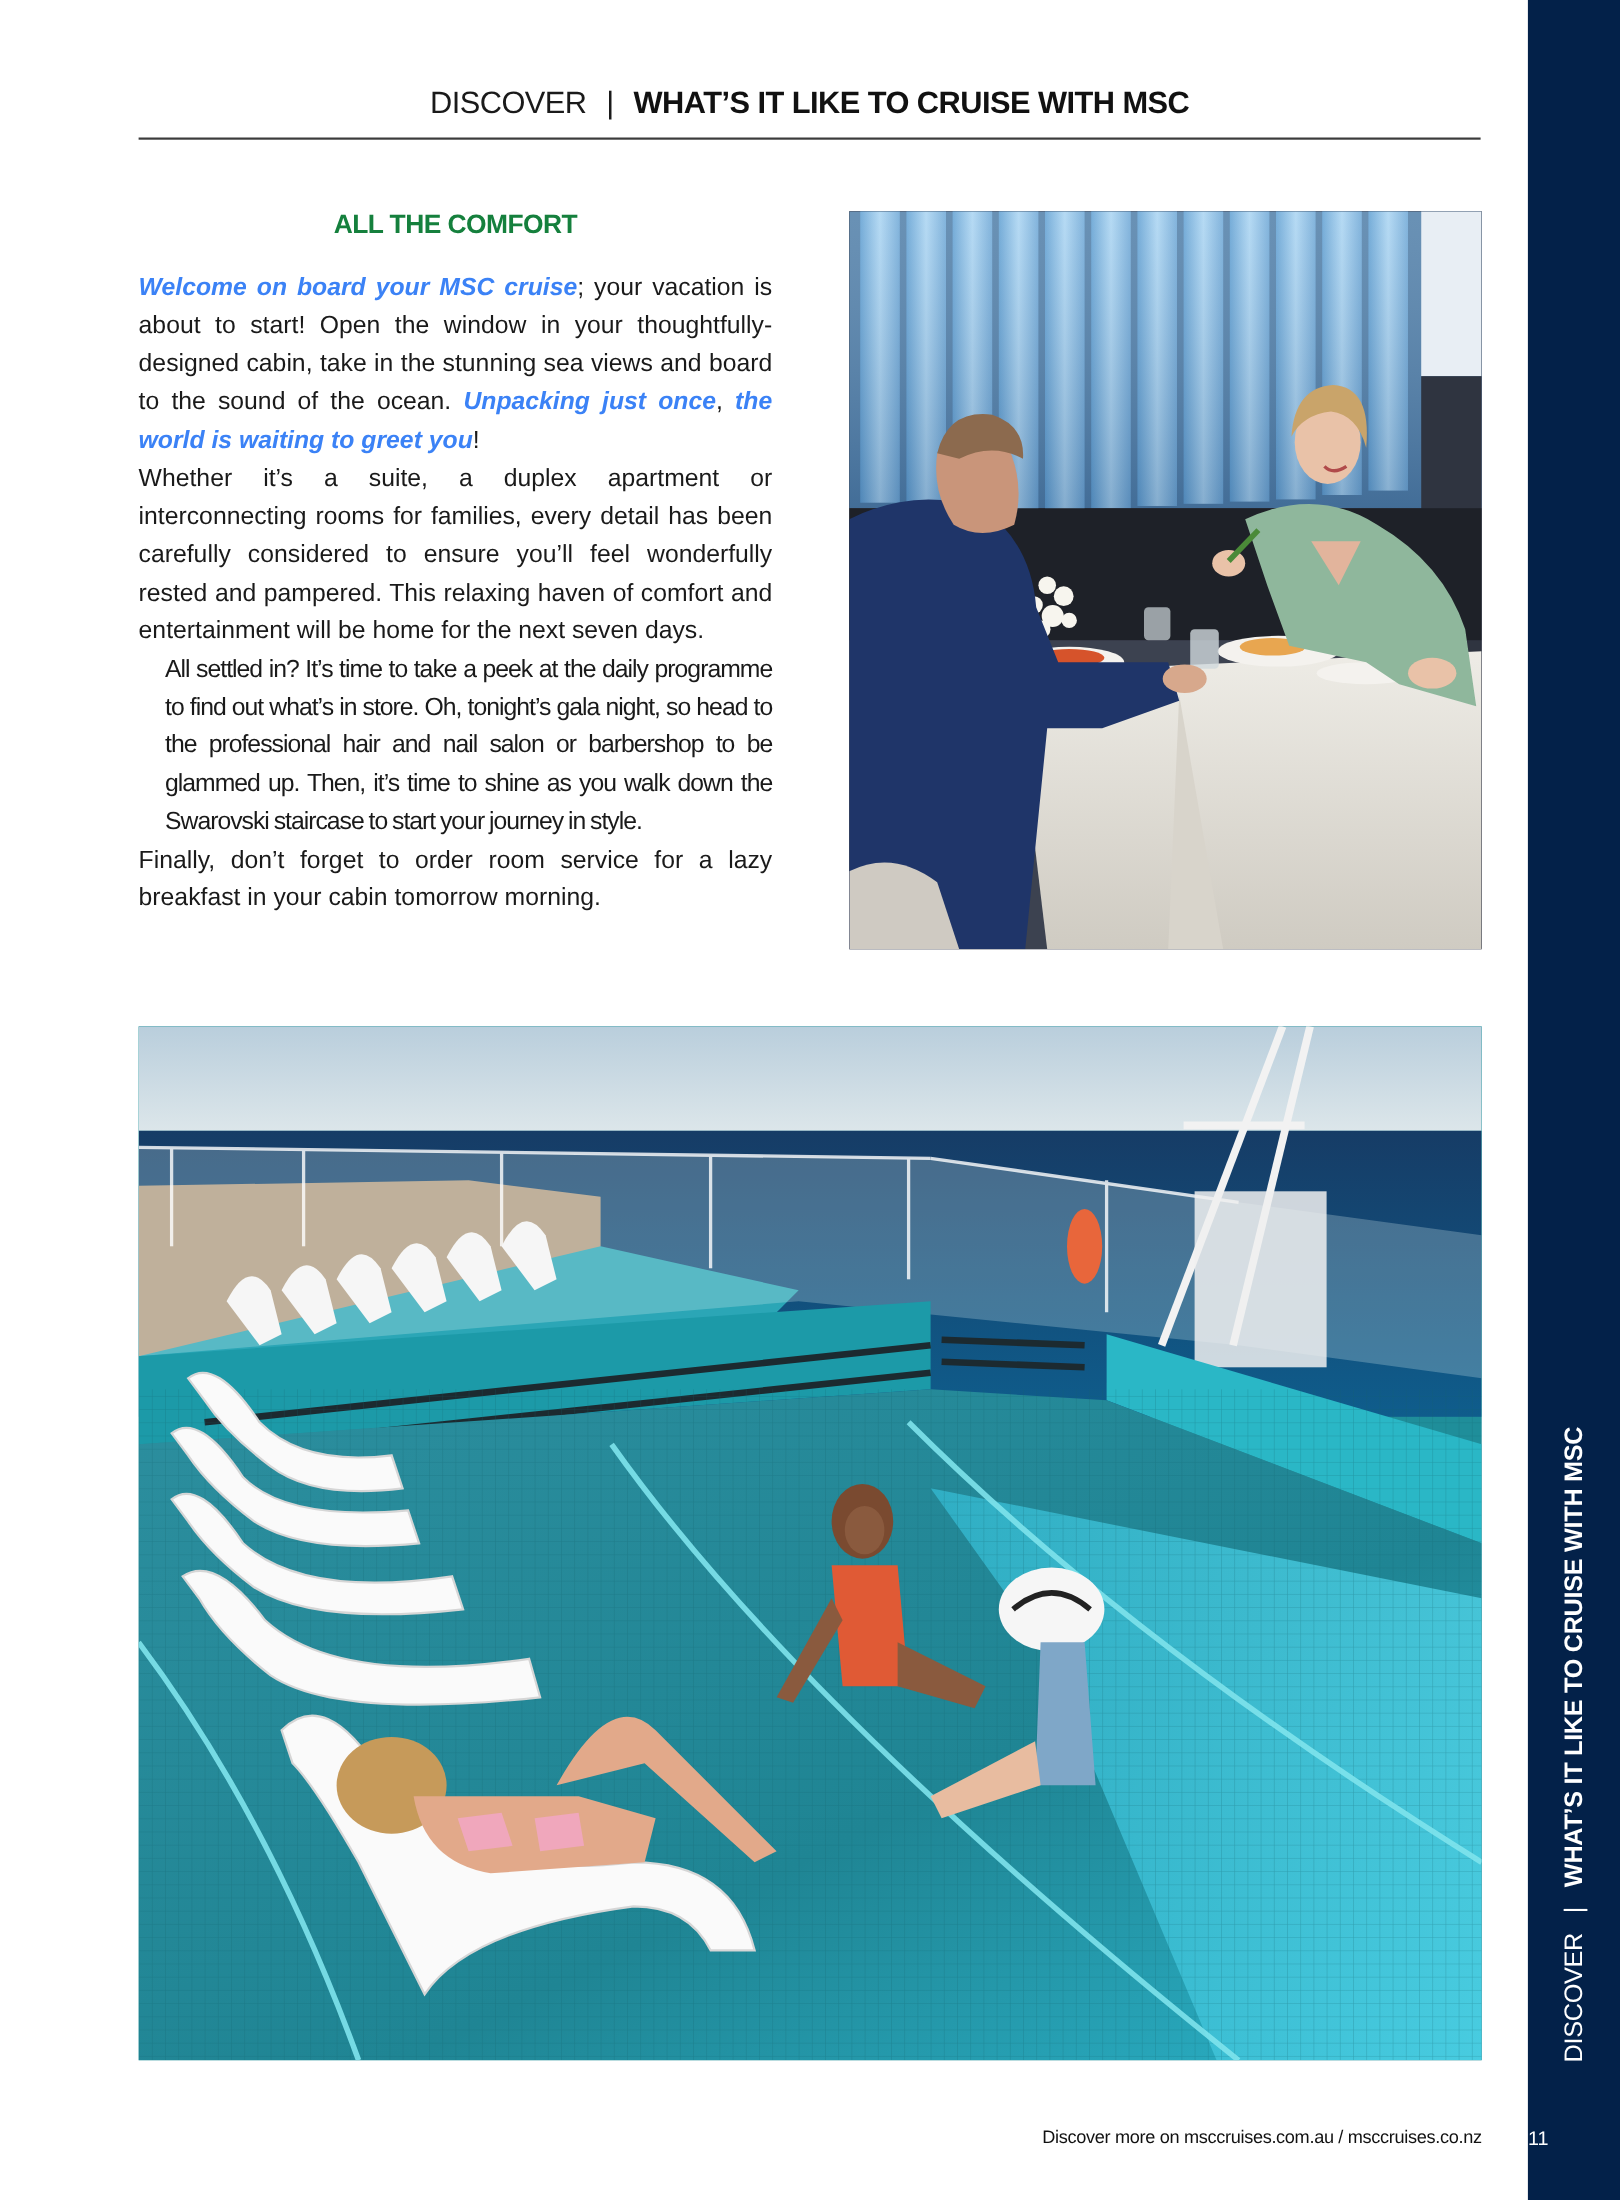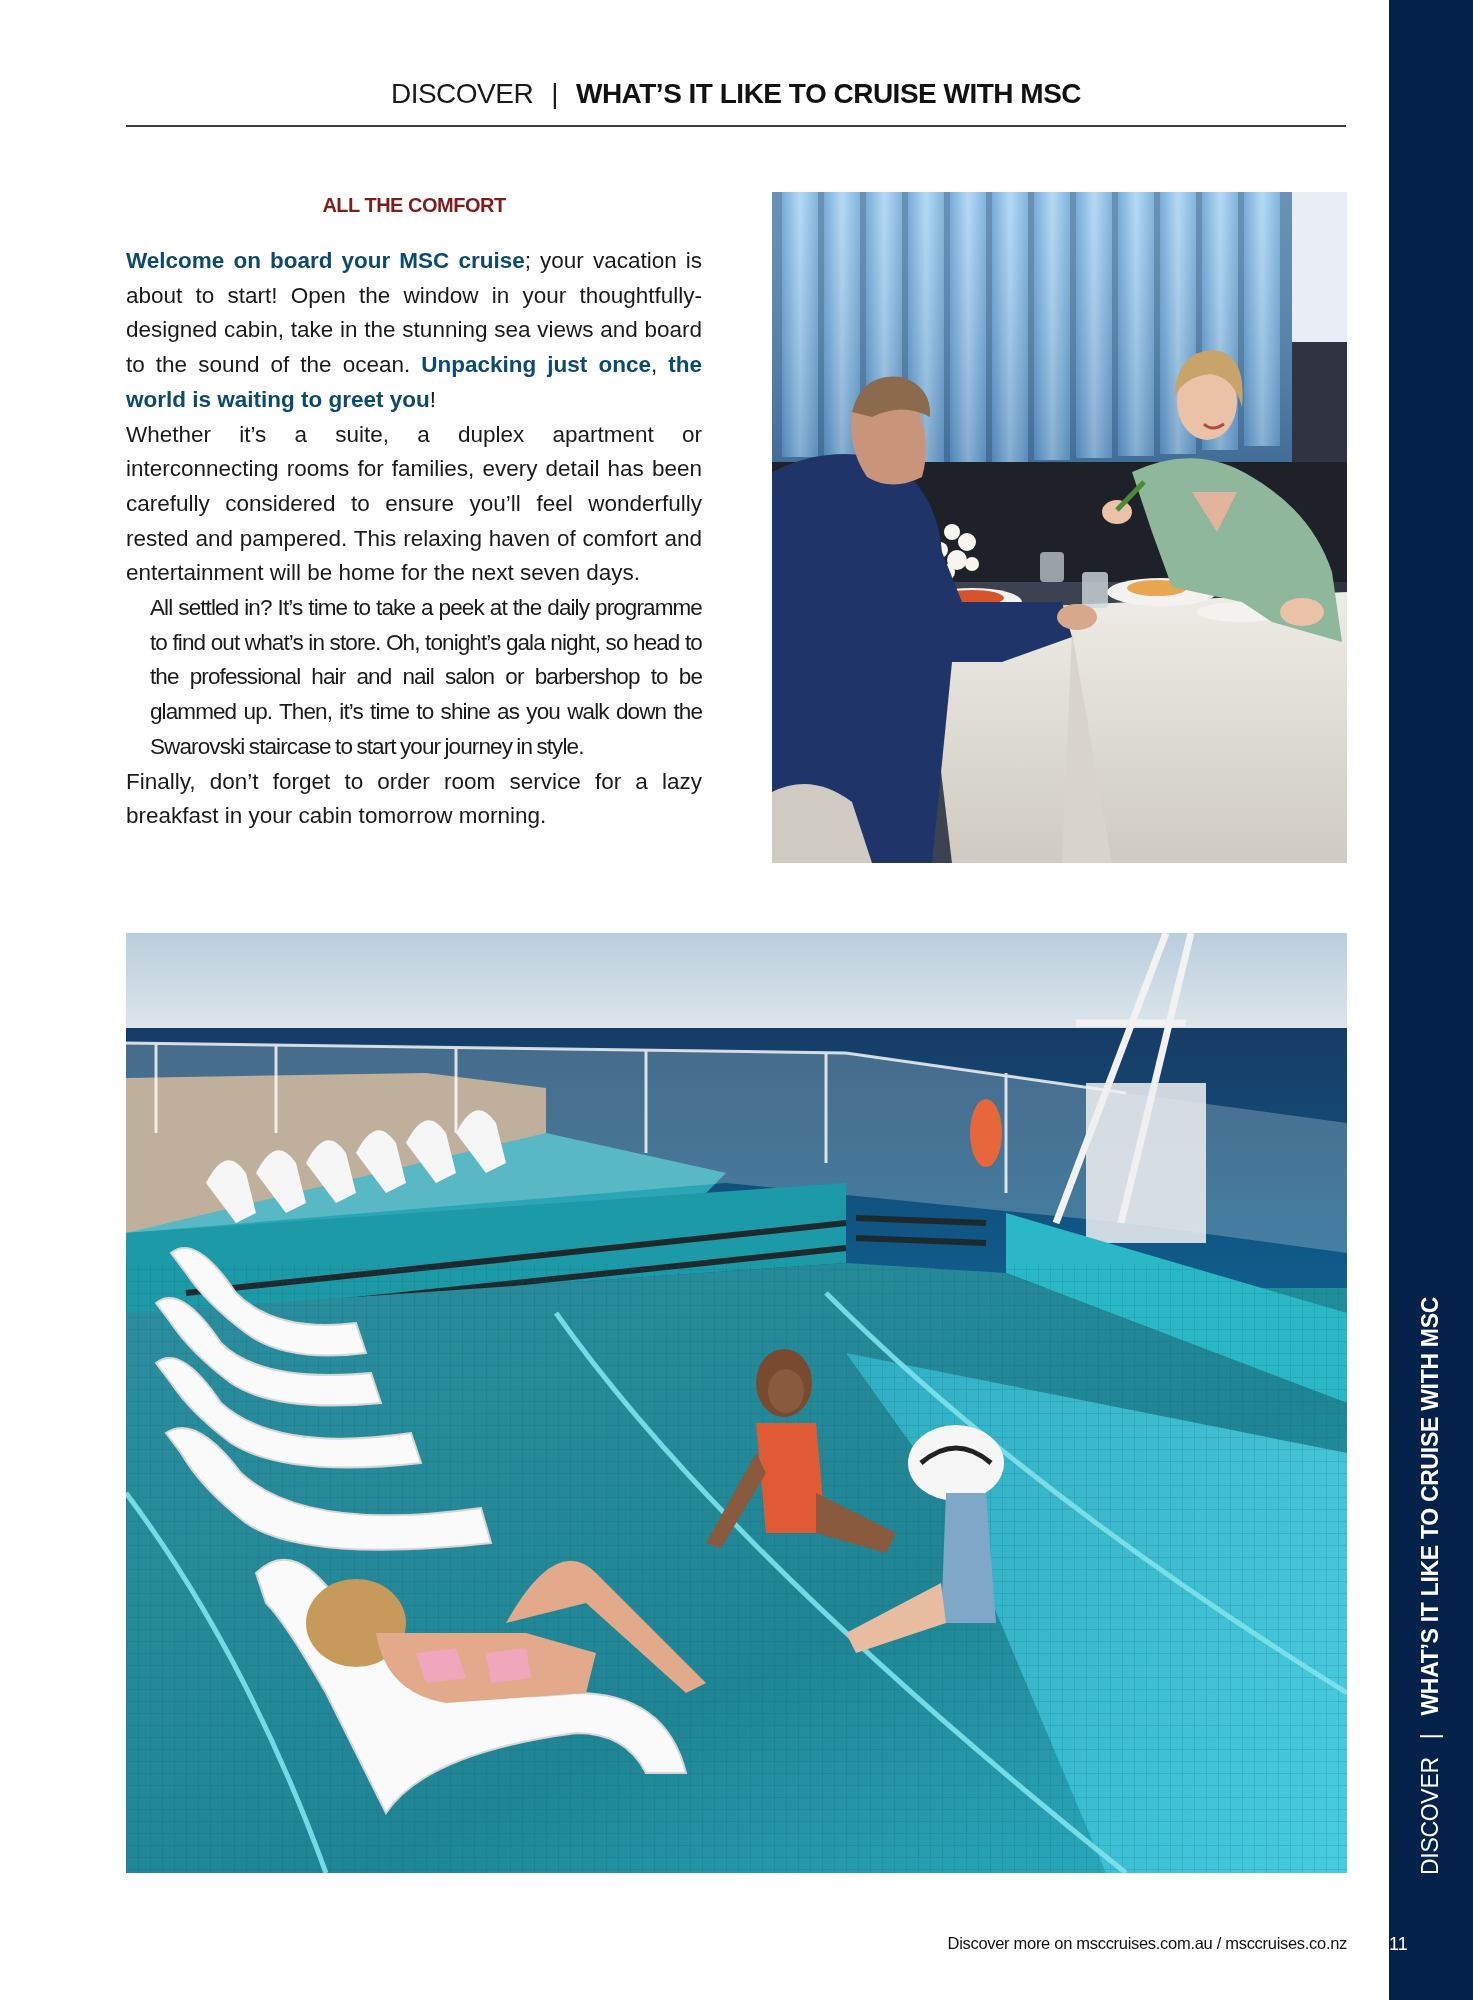--- a/index.html
+++ b/index.html
@@ -15,24 +15,24 @@
     .page-header .section { font-weight: 400; color: #1a1a1a; }
     .page-header .sep { font-weight: 400; color: #1a1a1a; }
     .page-header .title { font-weight: 700; color: #111; }
     .header-rule {
       position: absolute; left: 126px; top: 125px; width: 1220px; height: 2px; background: #3b3b3b;
     }
 
     
     .article { position: absolute; left: 126px; top: 188px; width: 576px; }
     .kicker { text-align: center; font-size: 27px; font-weight: 400; color: #1a1a1a; letter-spacing: -0.5px; line-height: 34px; }
-    .headline { text-align: center; font-size: 20px; font-weight: 700; color: #7f1d1d; letter-spacing: -0.5px; line-height: 34px; }
+    .headline { text-align: center; font-size: 24px; font-weight: 700; color: #15803d; letter-spacing: -0.5px; line-height: 34px; }
     .body { margin-top: 22px; font-size: 22.5px; line-height: 34.7px; color: #1a1a1a; }
     .body p { text-align: justify; }
-    .body b { font-weight: 700; color: #0c4a6e; }
+    .body b { font-weight: 700; color: #3b82f6; font-style: italic; }
     .body .tight { letter-spacing: -0.9px; word-spacing: -1px; margin-left: 24px; }
 
     
     .photo { position: absolute; overflow: hidden; }
     .photo-dining { left: 772px; top: 192px; width: 575px; height: 671px; background: #2b3040; }
     .photo-pool { left: 126px; top: 933px; width: 1221px; height: 940px; background: #1f8e9a; }
 
     
     .sidebar {
       position: absolute; left: 1389px; top: 0; width: 84px; height: 2000px; background: #032149;

